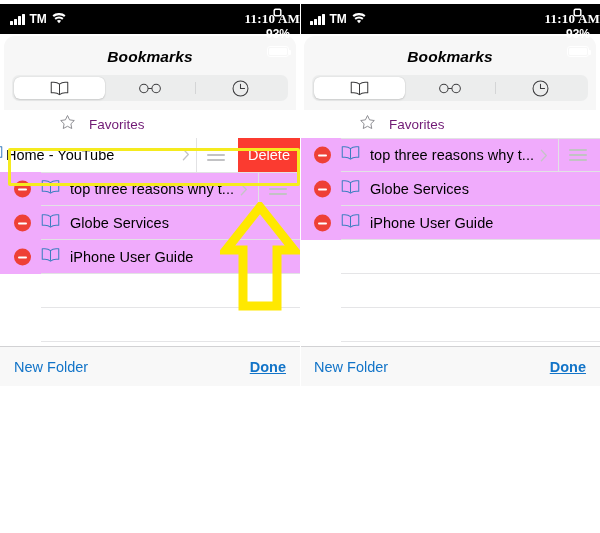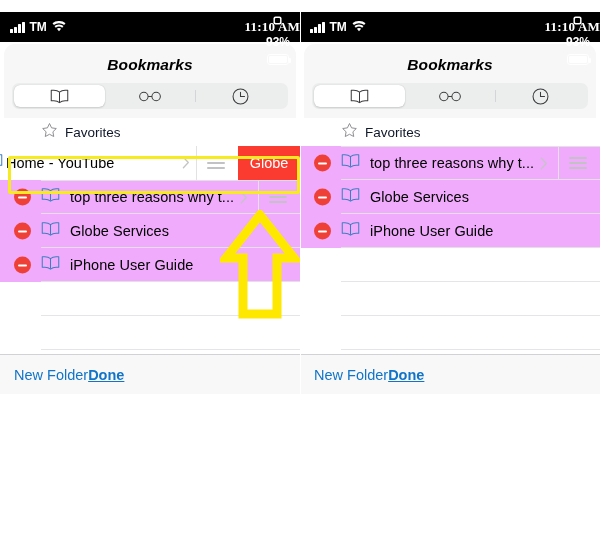--- a/index.html
+++ b/index.html
@@ -5,21 +5,21 @@
   * { box-sizing: border-box; margin: 0; padding: 0; }
   html, body {
     width: 600px; height: 533px;
     background: #ffffff;
     font-family: "Liberation Sans", sans-serif;
     overflow: hidden;
   }
   .screen { position: relative; width: 600px; height: 533px; background: #fff; }
 
   
-  .panel { position: absolute; top: 12px; width: 300px; height: 382px; overflow: hidden; background: #fff; }
+  .panel { position: absolute; top: 4px; width: 300px; height: 382px; overflow: hidden; background: #fff; }
   .panel.left  { left: 0; }
   .panel.right { left: 300px; }
   .panel.right::before{
     content:""; position:absolute; left:0; top:0; width:1px; height:533px;
     background:#ffffff; z-index:40;
   }
 
   
   .statusbar {
     position: relative; height: 30px; background: #000; color: #fff;
@@ -73,22 +73,22 @@
   .seg.active { background: #fff; box-shadow: 0 0 1px rgba(0,0,0,.22), 0 1px 2px rgba(0,0,0,.12); }
   .seg + .seg::before {
     content:""; position: absolute; left: 0; top: 5px; bottom: 5px; width: 1px; background: #d4d5d6;
   }
   .seg.active + .seg::before, .seg.pre-active::before { background: transparent; }
   .seg svg { display: block; }
 
   
   .list { position: relative; background: #fff; }
   .section-head {
-    display: flex; align-items: center; gap: 7px;
-    height: 28px; padding-left: 41px; color: #0f172a; font-size: 13.5px;
+    display: flex; align-items: center; gap: 13px;
+    height: 28px; padding-left: 59px; color: #701a75; font-size: 13.5px;
   }
   .section-head .star { flex: 0 0 auto; }
 
   .row {
     position: relative; height: 34px;
     display: flex; align-items: center;
     background: #f0abfc;
   }
   .row .sep {
     position: absolute; left: 41px; right: 0; bottom: 0; height: 1px; background: #e2e2e4;
@@ -134,21 +134,21 @@
   
   .empty-sep { position: relative; height: 34px; }
   .empty-sep::after {
     content:""; position: absolute; left: 41px; right: 0; bottom: 0; height: 1px; background: #e5e5e7;
   }
 
   
   .toolbar {
     position: absolute; left: 0; bottom: 0; width: 300px; height: 40px;
     background: #f8f8f8; border-top: 1px solid #d2d2d4;
-    display: flex; align-items: center; 
+    display: flex; align-items: center; justify-content: space-between;
     padding: 0 14px;
   }
   .tb-btn { color: #1274c8; font-size: 14.5px; }
   .tb-btn.bold { font-weight: bold; text-decoration: underline; }
 
   
   .hl-box {
     position: absolute; border: 3.5px solid #f5eb1e; border-radius: 2px;
     pointer-events: none; z-index: 30;
   }
@@ -251,21 +251,21 @@
           <span class="chev" style="right:110px;">
             <svg width="8" height="13" viewBox="0 0 8 13">
                 <path d="M1.4 1.2L6.3 6.5l-4.9 5.3" fill="none" stroke="#c4c4c6" stroke-width="1.3" stroke-linecap="round" stroke-linejoin="round"></path>
               </svg>
           </span>
           <span class="handle" style="right:75px;top:11px;">
               <i></i>
               <i></i>
               <i></i>
             </span>
-          <span class="delete-btn">Globe</span>
+          <span class="delete-btn">Delete</span>
         </div>
       </div>
 
       <div class="row first-sep">
         <span class="minus">
             <i></i>
           </span>
         <span class="bookicon">
           <svg width="19" height="15" viewBox="0 0 20 16">
               <path d="M10 3.3C8.4 2 6.4 1.4 4 1.4H1.2v11.2H4c2.4 0 4.4.6 6 1.9 1.6-1.3 3.6-1.9 6-1.9h2.8V1.4H16c-2.4 0-4.4.6-6 1.9z" fill="none" stroke="#3c7fc0" stroke-width="1.1" stroke-linejoin="round"></path>

